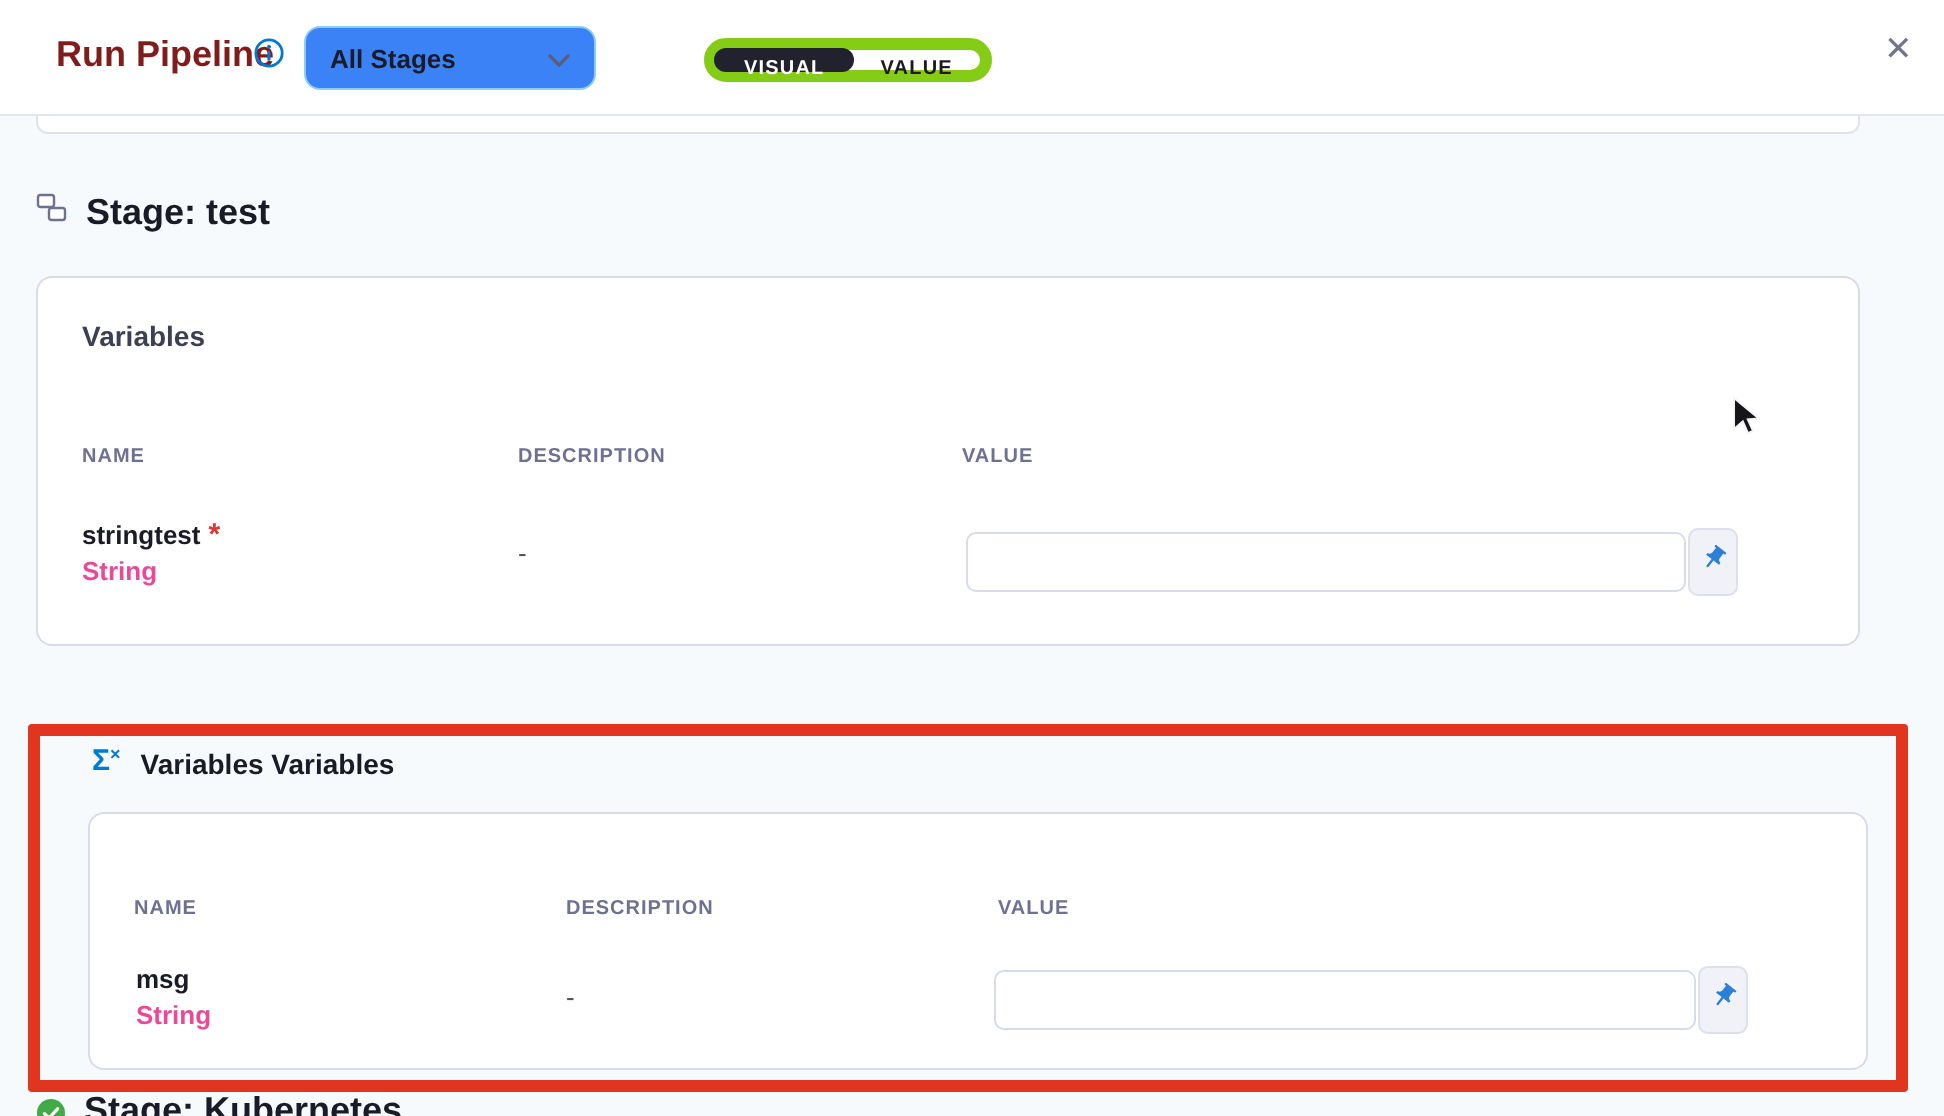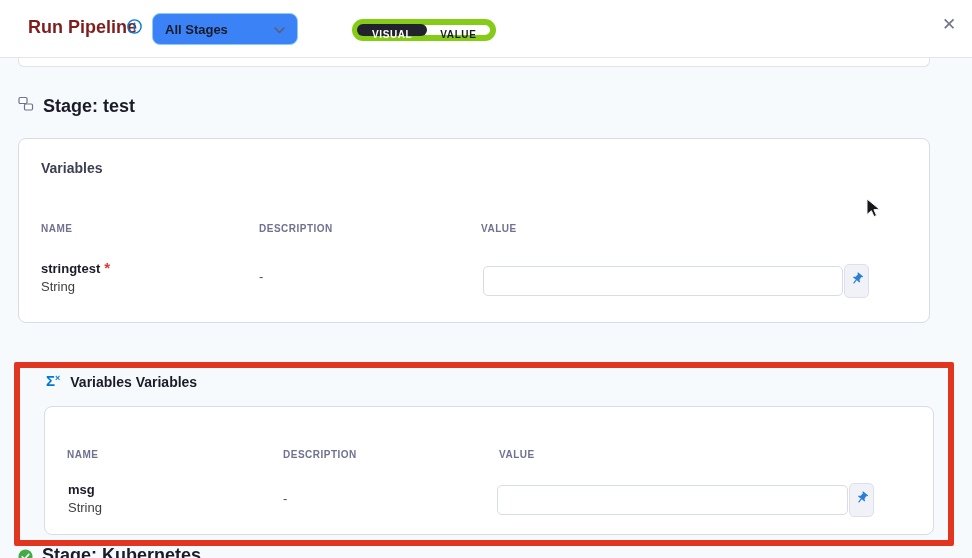--- a/index.html
+++ b/index.html
@@ -39,21 +39,21 @@
   .stage-test { left:18px; top:38px; }
   .stage-k8s  { left:18px; top:487px; }
 
   .card { position:absolute; background:#fff; border:1px solid #d8dbe8; border-radius:8px;padding-left:28px; }
   .vars-card { left:18px; top:80px; width:912px; height:185px; }
   .card-title { position:absolute; left:22px; top:21px; font-size:14px; font-weight:600; color:#3d3f52; }
 
   .col-header { position:absolute; font-size:10px; font-weight:bold; letter-spacing:0.5px; color:#6f7190; }
   .cell-name { position:absolute; font-size:13px; line-height:18px; }
   .var-name  { font-weight:bold; color:#1b1b28; }
-  .var-type  { font-weight:normal; color:#404040; }
+  .var-type  { font-weight:bold; color:#ec4899; }
   .required  { color:#e03535; font-weight:bold; font-size:15px; padding-left:4px; }
   .cell-desc { position:absolute; font-size:13px; color:#4d4f63; }
 
   .value-group { position:absolute; display:flex; align-items:flex-start; }
   .value-input { width:360px; height:30px; border:1px solid #d8dbe8; border-radius:5px;
     background:#fff; outline:none; font-size:13px; padding:0 8px;
     font-family:"Liberation Sans", sans-serif; }
   .pin-btn { width:25px; height:34px; margin-left:1px; margin-top:-2px; background:#f0f2f8;
     border:1px solid #dde0ec; border-radius:5px; display:flex; align-items:center;
     justify-content:center; cursor:pointer; }

